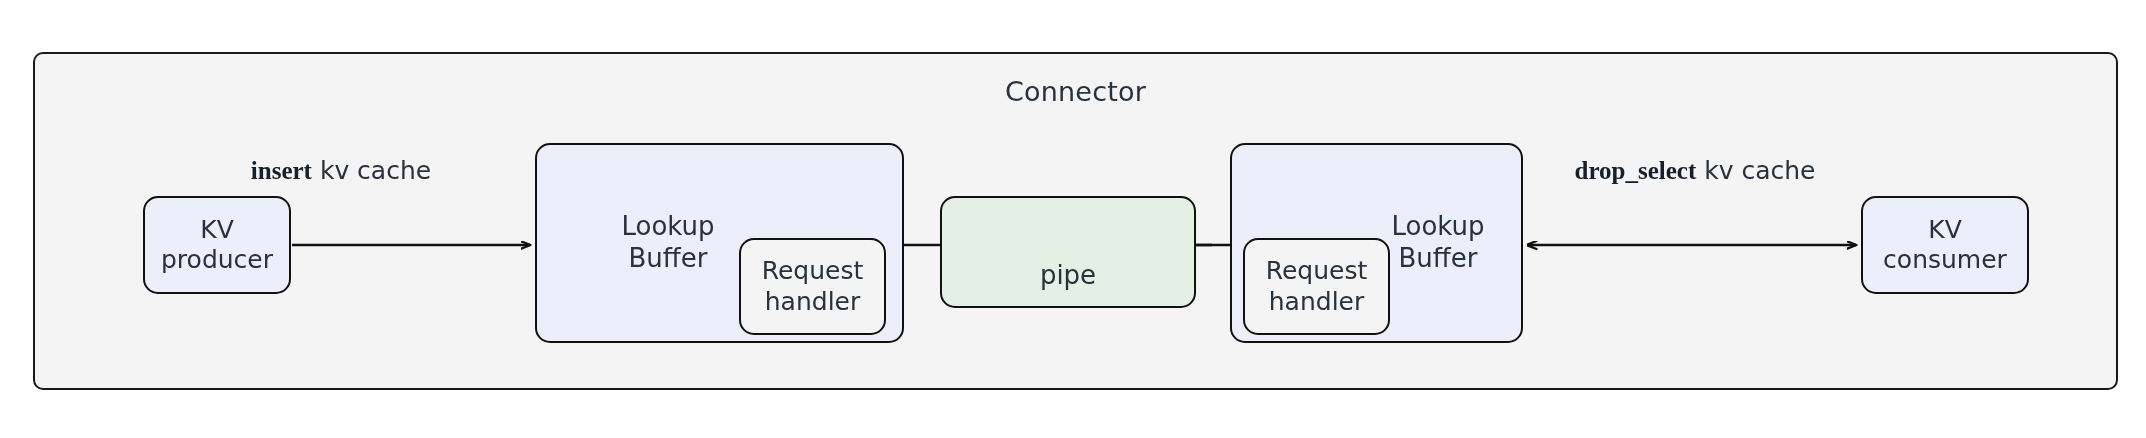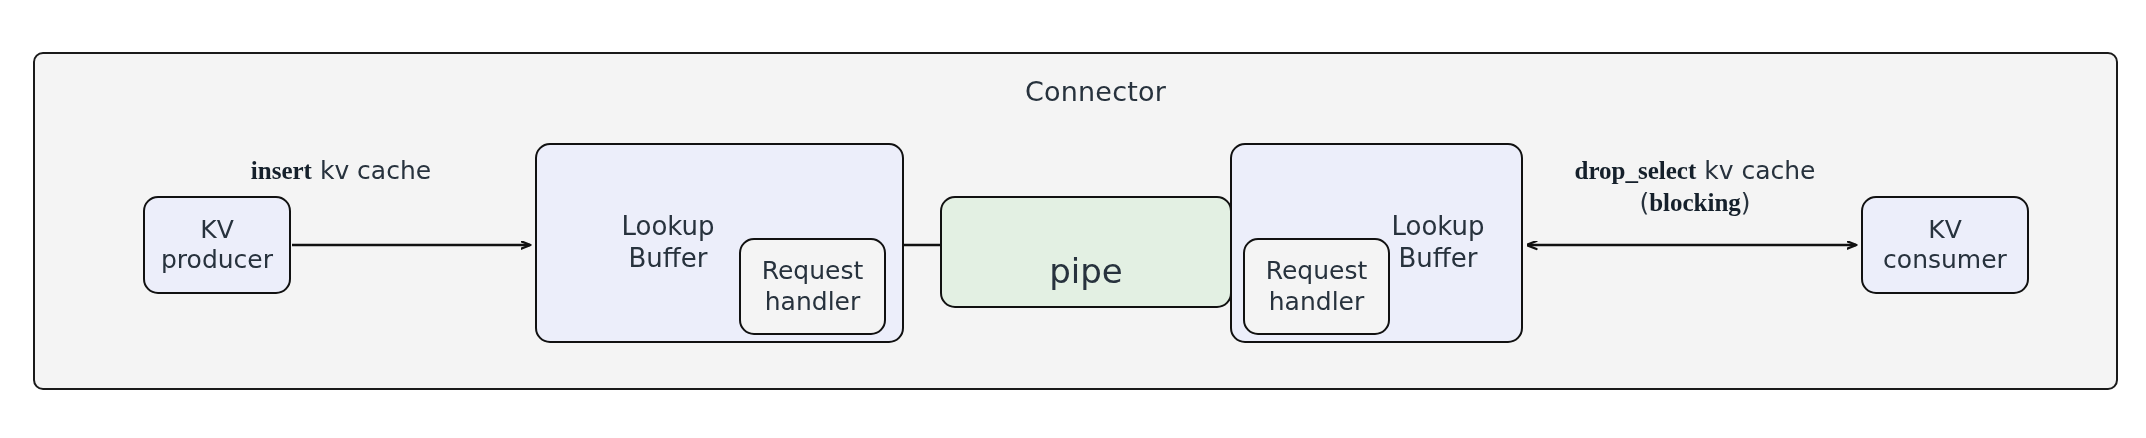--- a/index.html
+++ b/index.html
@@ -33,21 +33,20 @@
   }
   .connector-title {
     position: absolute;
     left: 0;
     top: 22px;
     width: 100%;
     text-align: center;
     font-size: 27px;
     color: #27323d;
     letter-spacing: 0.2px;
-    padding-left: 20px;
   }
 
   
   .node {
     position: absolute;
     box-sizing: border-box;
     border: 2.5px solid #111111;
     border-radius: 15px;
     display: flex;
     align-items: center;
@@ -103,22 +102,22 @@
     transform: translateY(-50%);
     width: 130px;
     text-align: center;
   }
   #request-handler-right {
     left: 1243px; top: 196px; width: 147px; height: 97px;
     font-size: 25px;
   }
 
   #pipe {
-    left: 940px; top: 196px; width: 292px; height: 112px;
-    font-size: 34px;
+    left: 940px; top: 196px; width: 256px; height: 112px;
+    font-size: 26px;
     align-items: flex-end;
     padding-bottom: 14px;
   }
 
   
   #arrow-layer {
     position: absolute;
     left: 0; top: 0;
     width: 2146px;
     height: 438px;
@@ -199,16 +198,15 @@
     <span class="label">KV
 consumer</span>
   </div>
 
   <div class="edge-label" id="insert-label">
     <div><b>insert</b><span> kv cache</span></div>
   </div>
 
   <div class="edge-label" id="drop-select-label">
     <div><b>drop_select</b><span> kv cache</span></div>
-    <div><span>(</span><b>blocking</b><span>)</span></div>
   </div>
 
 </div>
 
 </body></html>

